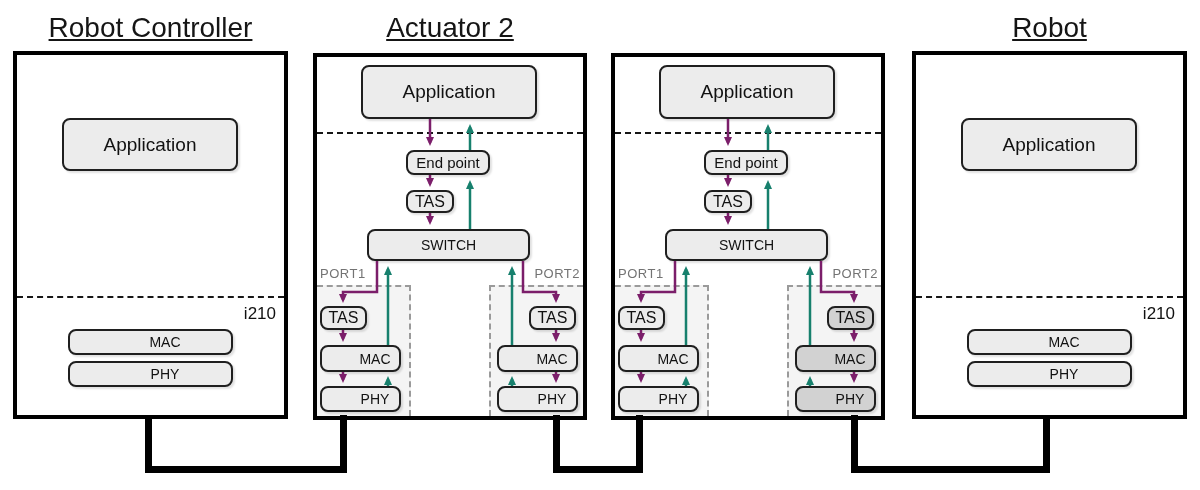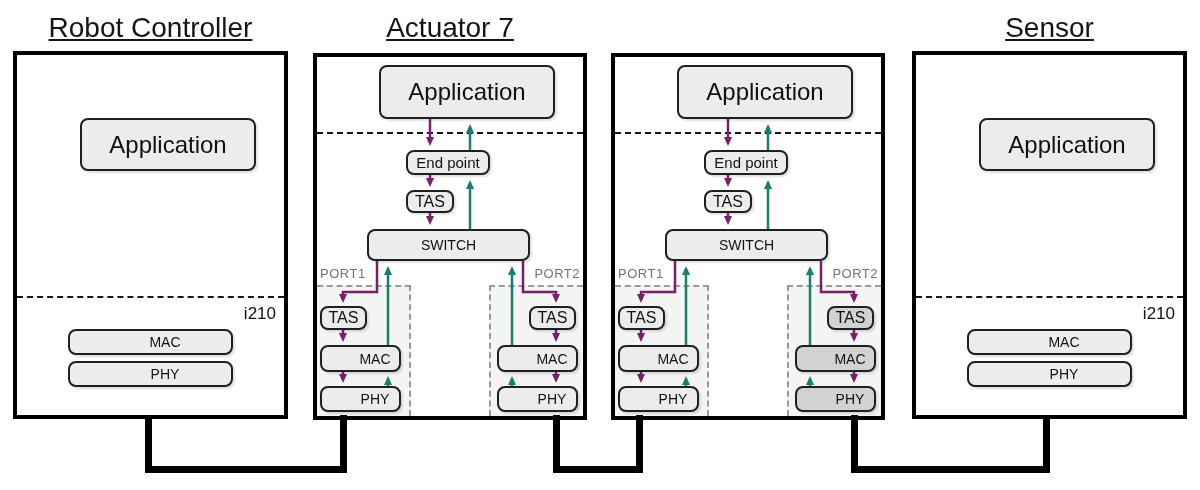--- a/index.html
+++ b/index.html
@@ -26,21 +26,21 @@
     position:absolute;background:#ffffff;border:4px solid #000000;
   }
   .box{
     position:absolute;background:var(--box-fill);
     border:2px solid #1f1f1f;border-radius:8px;
     display:flex;align-items:center;justify-content:center;
     box-shadow:2px 2px 2px rgba(0,0,0,0.12);
     z-index:2;
   }
   .box.hl{background:var(--box-hl);}
-  .app-box{font-size:24px;margin-left:18px;}
+  .app-box{font-size:19px;}
   .switch-box{font-size:14px;}
   .ep-box{font-size:15px;}
   .tas-box{font-size:16px;}
   .macphy-box{font-size:14px;padding-left:29px;}
   .dashed-sep{
     position:absolute;left:0;right:0;height:0;
     border-top:2px dashed #161616;z-index:1;
   }
   .nic-label{
     position:absolute;right:8px;font-size:17px;z-index:2;
@@ -63,22 +63,22 @@
   .link{position:absolute;background:#000000;z-index:0;}
   .link.v{width:7px;top:415px;height:58px;}
   .link.h{height:7px;top:466px;}
 </style>
 </head>
 <body>
 
 <div id="canvas">
 
   <div class="title" style="left:13px;width:275px;">Robot Controller</div>
-  <div class="title" style="left:313px;width:274px;">Actuator 7</div>
-  <div class="title" style="left:912px;width:275px;">Sensor</div>
+  <div class="title" style="left:313px;width:274px;">Actuator 2</div>
+  <div class="title" style="left:912px;width:275px;">Robot</div>
 
   <div class="device" style="left:13px;top:51px;width:275px;height:368px;">
     <div class="box app-box" style="left:45px;top:63px;width:176px;height:53px;">
       <span>Application</span>
     </div>
     <div class="dashed-sep" style="top:241px;"></div>
     <div class="nic-label" style="top:249px;">i210</div>
     <div class="box macphy-box" style="left:51px;top:274px;width:165px;height:26px;">
       <span>MAC</span>
     </div>

